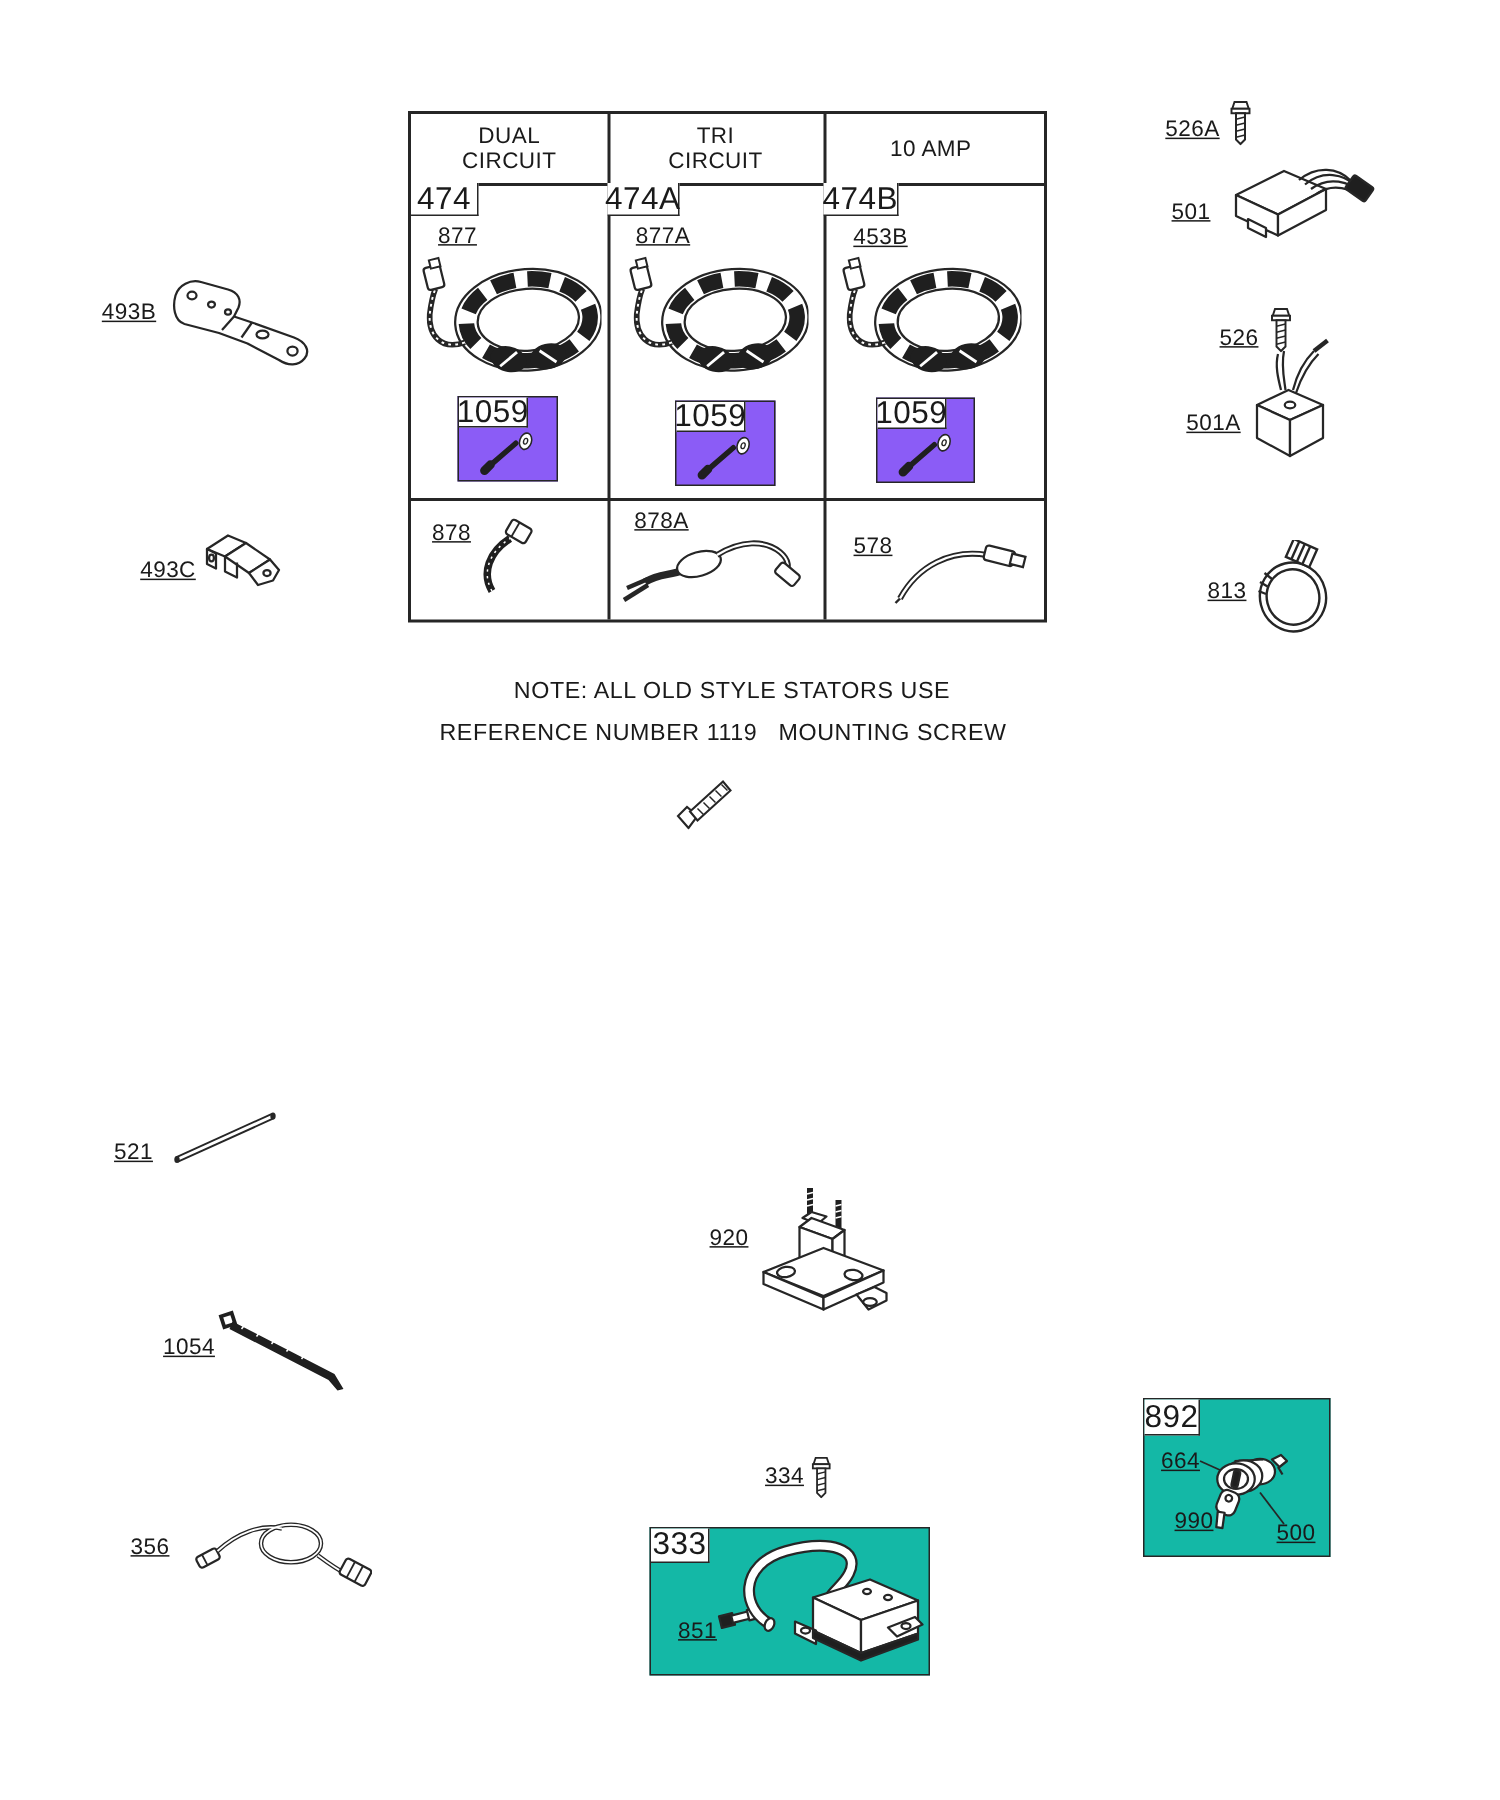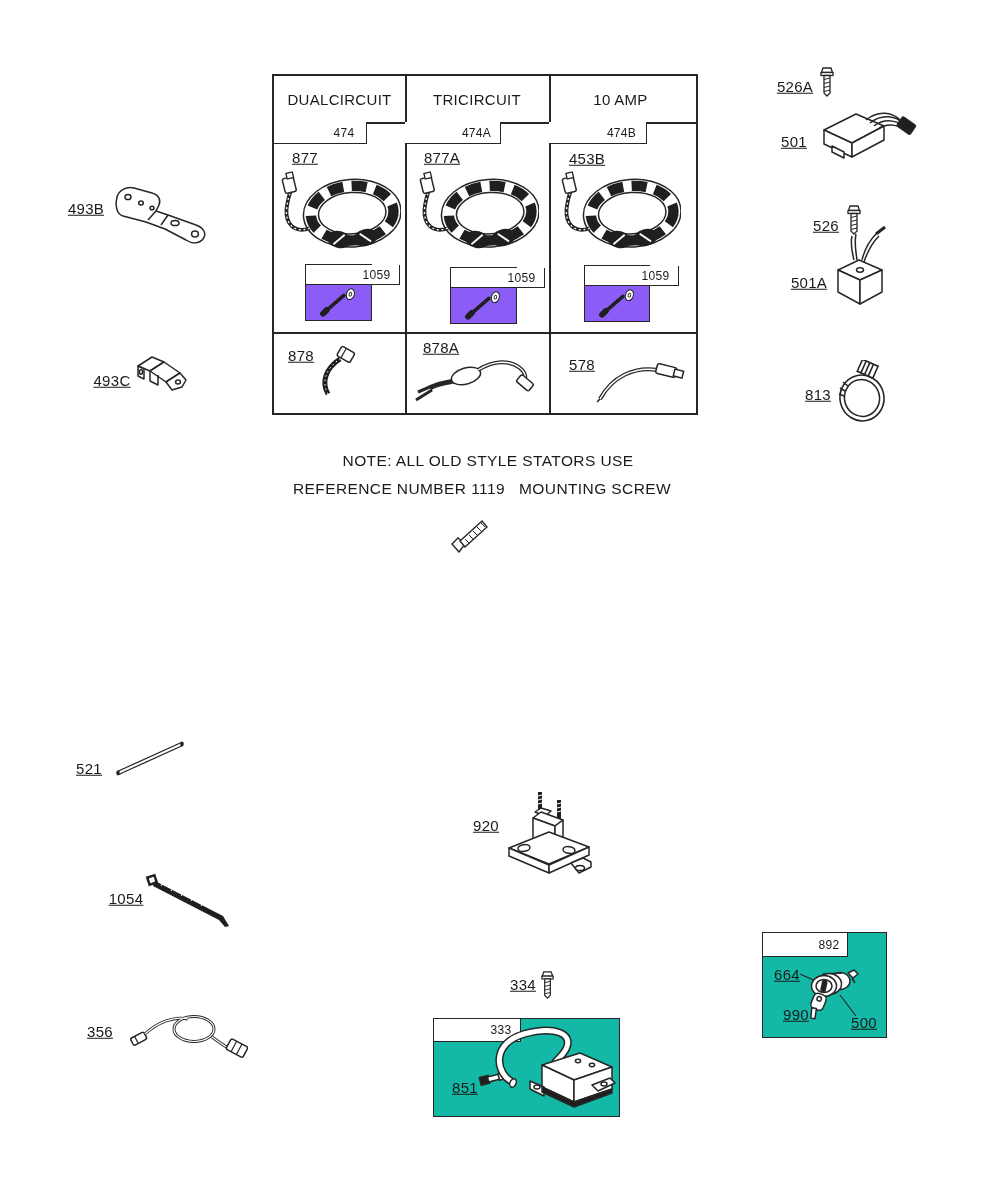--- a/index.html
+++ b/index.html
@@ -5,22 +5,22 @@
   html,body{margin:0;padding:0;}
   body{width:1000px;height:1200px;background:#ffffff;font-family:"Liberation Sans",sans-serif;color:#1a1a1a;}
   #stage{position:relative;width:1000px;height:1200px;overflow:hidden;background:#ffffff;}
   .lbl{position:absolute;font-size:15px;letter-spacing:.3px;transform:translate(-50%,-50%);white-space:pre;line-height:1.1;text-decoration:underline;}
   .note-line{position:absolute;font-size:15.5px;letter-spacing:.4px;transform:translate(-50%,-50%);white-space:pre;}
   .part{position:absolute;}
   
   .tbl{position:absolute;left:272px;top:74px;width:422px;height:337px;border:2px solid #262626;}
   .tbl .vline{position:absolute;top:0;bottom:0;width:0;border-left:2px solid #262626;}
   .tbl .hline{position:absolute;left:0;right:0;height:0;border-top:2px solid #262626;}
-  .hdr{position:absolute;top:0;height:46px;display:flex;flex-direction:row;align-items:center;justify-content:center;font-size:15px;letter-spacing:.3px;line-height:17px;text-align:center;}
-  .refbox{position:absolute;background:#fff;border-right:1.8px solid #262626;border-bottom:1.8px solid #262626;display:flex;align-items:center;justify-content:center;font-size:12px;letter-spacing:.3px;padding-left:48px;}
+  .hdr{position:absolute;top:0;height:46px;display:flex;flex-direction:column;align-items:center;justify-content:center;font-size:15px;letter-spacing:.3px;line-height:17px;text-align:center;}
+  .refbox{position:absolute;background:#fff;border-right:1.8px solid #262626;border-bottom:1.8px solid #262626;display:flex;align-items:center;justify-content:center;font-size:21px;letter-spacing:.3px;}
   .kitbox{position:absolute;border:1.7px solid #262626;background:#8b5cf6;text-decoration:underline;}
   .obox{position:absolute;border:1.7px solid #262626;background:#14b8a6;}
   svg{display:block;}
 </style>
 </head>
 <body>
 
 <div id="stage">
 
   <svg width="0" height="0" style="position:absolute">

